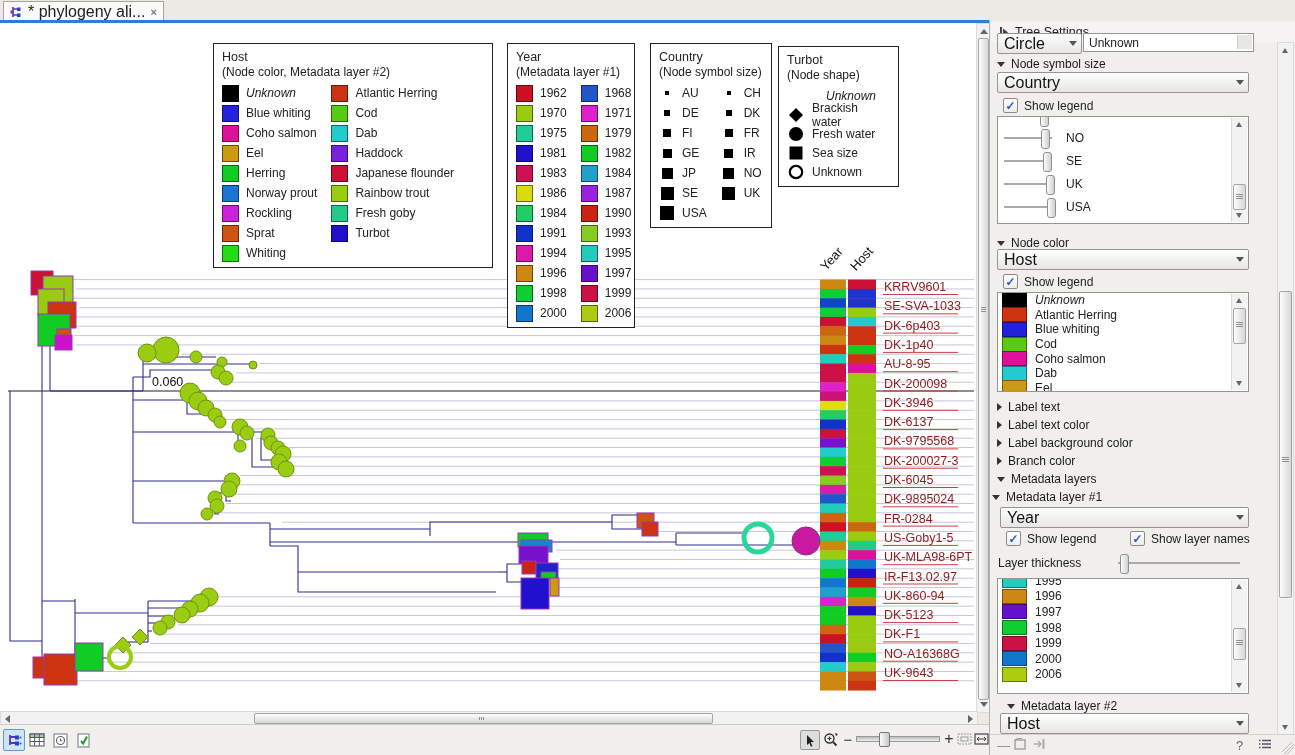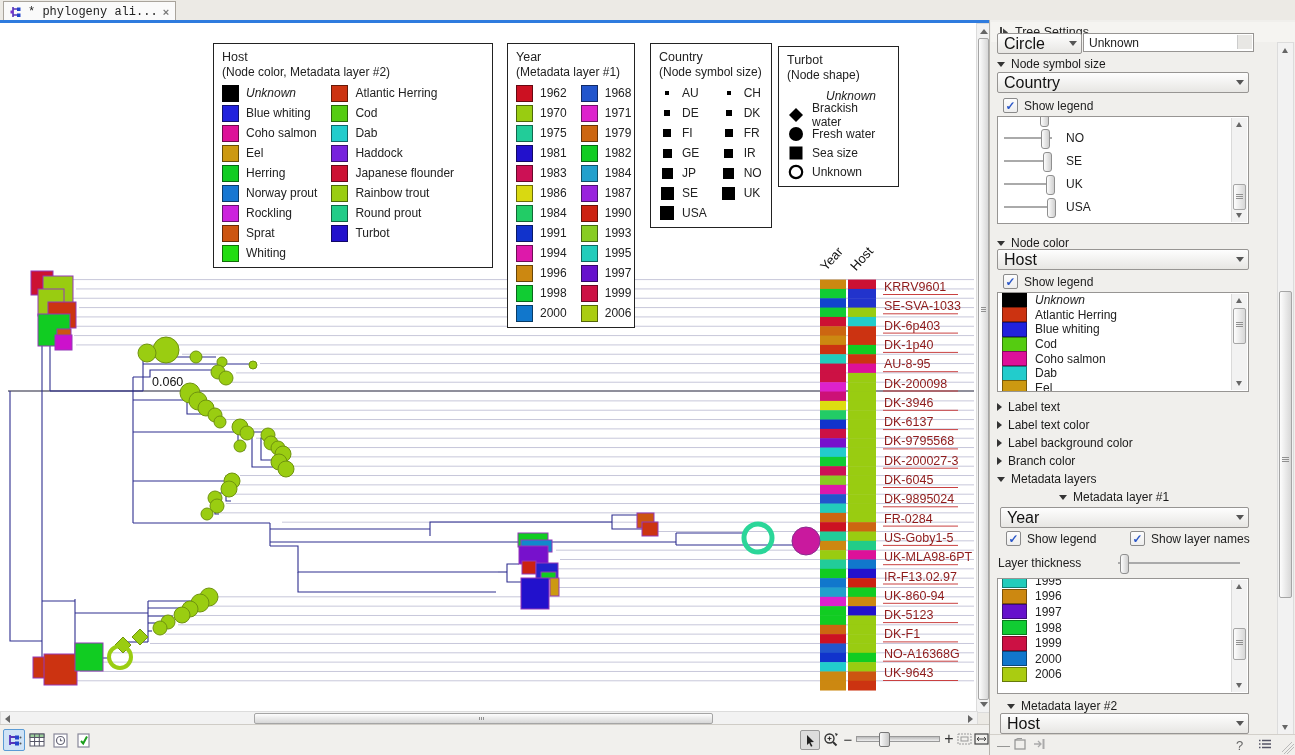--- a/index.html
+++ b/index.html
@@ -4,21 +4,21 @@
 <style>
   html,body{margin:0;padding:0;}
   body{width:1295px;height:755px;position:relative;overflow:hidden;
        font-family:"Liberation Sans",sans-serif;font-size:12px;color:#222;background:#ECEAE5;}
   .abs{position:absolute;}
 
   
   #tabbar{left:0;top:0;width:989px;height:20px;background:#ECEAE5;border-bottom:none;}
   #tab{left:3px;top:1px;height:19px;background:#FAFAFA;border:1px solid #A9A49C;border-bottom:none;
        display:flex;align-items:center;padding:0 6px;gap:5px;}
-  #tab .ttl{font-size:12px;color:#222;font-family:Liberation Mono, monospace;}
+  #tab .ttl{font-size:16px;color:#222;}
   #tab .x{color:#777;font-size:11px;font-weight:bold;cursor:default;}
   #blueline{left:0;top:20px;width:989px;height:3px;background:#2F7BDE;}
 
   
   #editor{left:0;top:23px;width:976px;height:688px;background:#fff;overflow:hidden;}
   #treesvg{position:absolute;left:0;top:0;}
 
   
   .lg{position:absolute;background:#fff;border:1px solid #222;padding:6px 8px;z-index:5;}
   .lg .t{font-size:12.5px;margin-bottom:1px;}
@@ -448,21 +448,21 @@
           <div class="lgrow">
             <div class="sw" style="background: rgb(204, 17, 51);"></div>
             <span>Japanese flounder</span>
           </div>
           <div class="lgrow">
             <div class="sw" style="background: rgb(154, 205, 17);"></div>
             <span>Rainbow trout</span>
           </div>
           <div class="lgrow">
             <div class="sw" style="background: rgb(34, 204, 136);"></div>
-            <span>Round prout</span>
+            <span>Fresh goby</span>
           </div>
           <div class="lgrow">
             <div class="sw" style="background: rgb(34, 17, 204);"></div>
             <span>Turbot</span>
           </div>
         </div>
       </div>
   </div>
 
   <div class="lg" style="left:507px;top:20px;width:110px;">
@@ -937,21 +937,21 @@
     <div class="sechead" style="left: 997px; top: 454px;">
       <span class="tri closed"></span>
       <span>Branch color</span>
     </div>
   </div>
 
 <div class="sechead" style="left:997px;top:472px;">
   <span class="tri open"></span>
     <span>Metadata layers</span>
 </div>
-<div class="sechead" style="left:1059px;top:490px;">
+<div class="sechead" style="left:992px;top:490px;">
   <span class="tri open"></span>
     <span>Metadata layer #1</span>
 </div>
 <div class="dd" style="left:1000px;top:507px;width:247px;">
   <span class="lbl">Year</span>
     <span class="da"></span>
 </div>
 <div class="cb" style="left:1006px;top:531px;">
   <span class="cbbox">✓</span>
     <span>Show legend</span>

